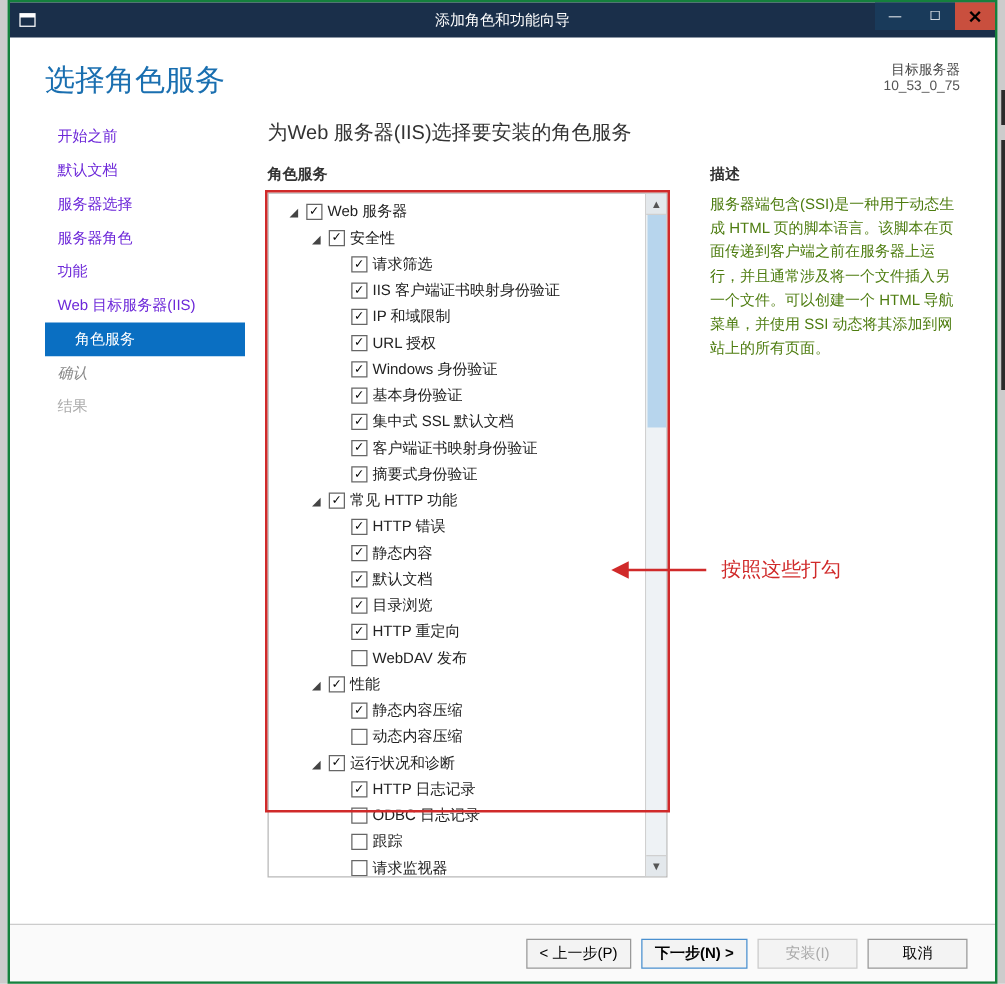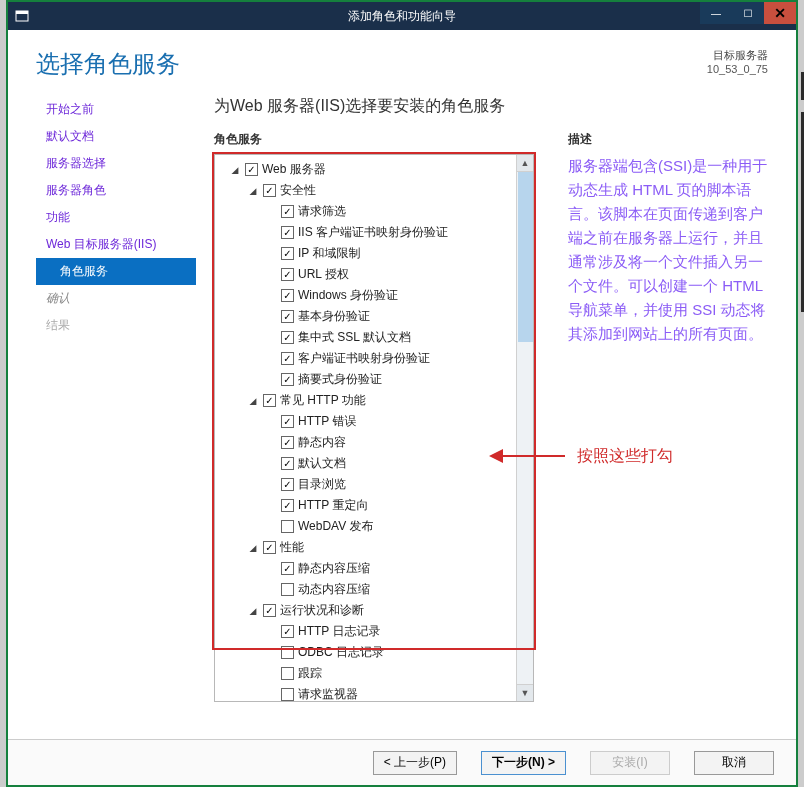--- a/index.html
+++ b/index.html
@@ -39,26 +39,26 @@
   .ts-thumb { position: absolute; left: 1px; right: 0px; top: 0; height: 170px; background: #b7d5ed; }
   .tree { padding: 4px 2px; font-size: 12px; color: #222; }
   .node { display: flex; align-items: center; height: 21px; white-space: nowrap; }
   .exp { width: 12px; height: 12px; display: inline-flex; align-items: center; justify-content: center; margin-right: 2px; color: #444; font-size: 9px; }
   .cb { width: 13px; height: 13px; border: 1px solid #666; display: inline-flex; align-items: center; justify-content: center; margin: 0 4px 0 2px; background: #fff; font-size: 10px; color: #000; line-height: 1; }
   .node-label { }
   .ind1 { padding-left: 12px; }
   .ind2 { padding-left: 30px; }
   .ind3 { padding-left: 48px; }
   .desccol { flex: 1; }
-  .desctext { font-size: 15px; color: #8b5cf6; line-height: 1.6; padding-right: 8px; }
+  .desctext { font-size: 12px; color: #4d7c0f; line-height: 1.6; padding-right: 8px; }
   .arrow-anno { position: absolute; left: 489px; top: 448px; z-index: 20; pointer-events: none; }
   .arrow-line { width: 64px; height: 2px; background: #d02a2a; position: absolute; top: 7px; left: 12px; }
   .arrow-head { width: 0; height: 0; border-top: 7px solid transparent; border-bottom: 7px solid transparent; border-right: 14px solid #d02a2a; position: absolute; top: 1px; left: 0; }
   .arrow-text { position: absolute; left: 88px; top: -2px; color: #d02a2a; font-size: 16px; white-space: nowrap; }
-  .footer { position: absolute; bottom: 0; left: 0; right: 0; height: 46px; border-top: 1px solid #ccc; display: flex; align-items: center; justify-content: flex-end; padding-right: 22px; gap: 24px; background: #fafafa; }
+  .footer { position: absolute; bottom: 0; left: 0; right: 0; height: 46px; border-top: 1px solid #ccc; display: flex; align-items: center; justify-content: flex-end; padding-right: 22px; gap: 8px; background: #fafafa; }
   .btn { min-width: 80px; height: 24px; border: 1px solid #999; background: #f3f3f3; font-size: 12px; padding: 0 10px; cursor: default; }
   .btn.primary { border: 1px solid #4a90d0; font-weight: bold; }
   .btn:disabled, .btn.disabled { color: #aaa; border-color: #ccc; }
   
   .edge-dark { position: absolute; right: 0; top: 72px; width: 3px; height: 28px; background: #2b2b2b; }
   .edge-dark2 { position: absolute; right: 0; top: 112px; width: 3px; height: 200px; background: #2b2b2b; }
 </style>
 </head>
 <body>
 

